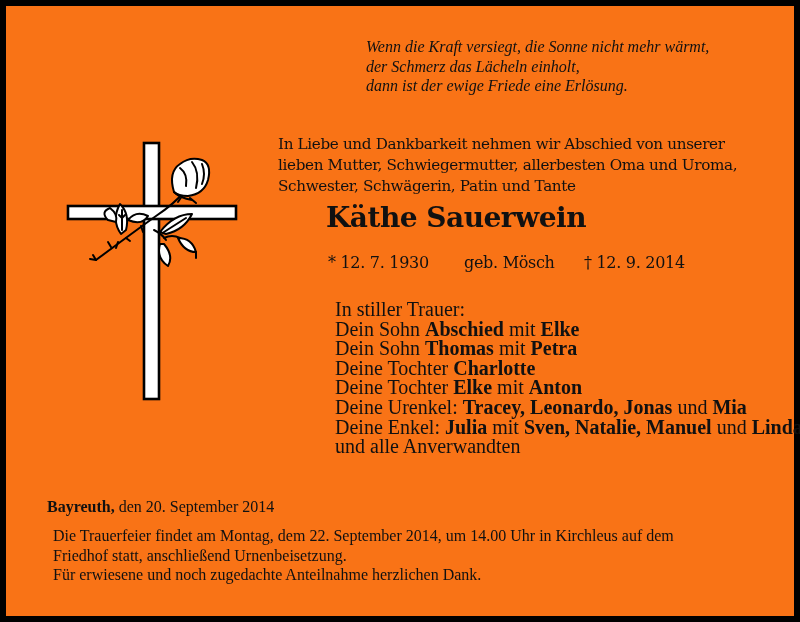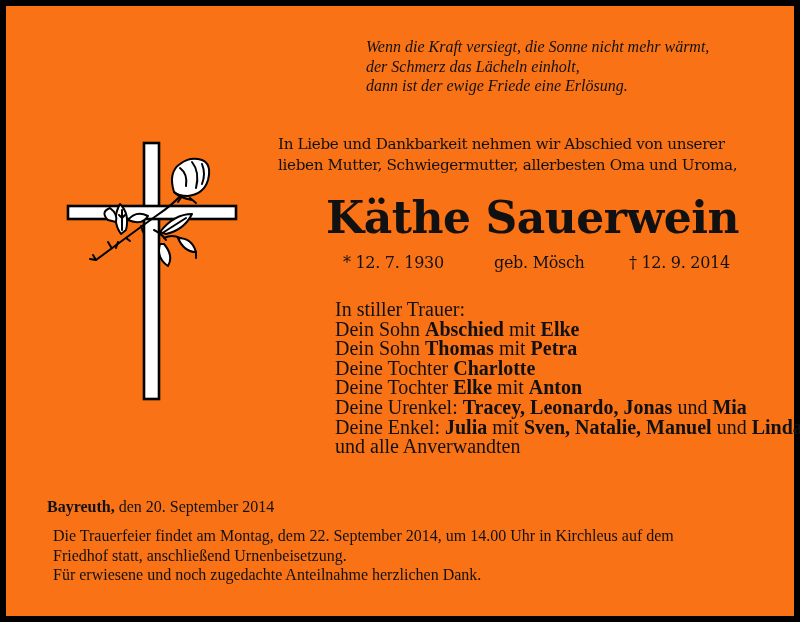--- a/index.html
+++ b/index.html
@@ -14,28 +14,28 @@
   .abs { position: absolute; white-space: nowrap; }
   .poem {
     left: 360px; top: 31px; font-style: italic; font-size: 16px; line-height: 19.5px;
   }
   .intro {
     left: 272px; top: 112px; font-family: "DejaVu Serif", serif; font-size: 15.2px; line-height: 21px;
     letter-spacing: -0.35px;
     margin-top: 16px;
   }
   .name {
-    left: 320px; top: 188px; font-family: "DejaVu Serif", serif; font-size: 44px; font-weight: bold;
+    left: 320px; top: 188px; font-family: "DejaVu Serif", serif; font-size: 28px; font-weight: bold;
     letter-spacing: -0.5px; line-height: 48px;
   }
   .dates {
     left: 322px; top: 246px; font-family: "DejaVu Serif", serif; font-size: 16px; line-height: 22px;
     letter-spacing: -0.3px;
   }
-  .dates span { display: inline-block; margin-left: 15px; }
+  .dates span { display: inline-block; }
   .dates .d1 { width: 136px; }
   .dates .d2 { width: 120px; }
   .mourners {
     left: 329px; top: 294px; font-size: 20px; line-height: 19.6px;
   }
   .mourners .line { display: block; }
   .place {
     left: 41px; top: 491px; font-size: 16px; line-height: 20px;
   }
   .service {
@@ -82,20 +82,21 @@
 
   <div class="abs poem">
     <div>Wenn die Kraft versiegt, die Sonne nicht mehr wärmt,</div>
     <div>der Schmerz das Lächeln einholt,</div>
     <div>dann ist der ewige Friede eine Erlösung.</div>
   </div>
 
   <div class="abs intro">
     <div>In Liebe und Dankbarkeit nehmen wir Abschied von unserer</div>
     <div>lieben Mutter, Schwiegermutter, allerbesten Oma und Uroma,</div>
+    <div>Schwester, Schwägerin, Patin und Tante</div>
   </div>
 
   <div class="abs name">Käthe Sauerwein</div>
 
   <div class="abs dates">
     <span class="d1">* 12. 7. 1930</span><span class="d2">geb. Mösch</span><span>† 12. 9. 2014</span>
   </div>
 
   <div class="abs mourners">
     <span class="line">In stiller Trauer:</span>

